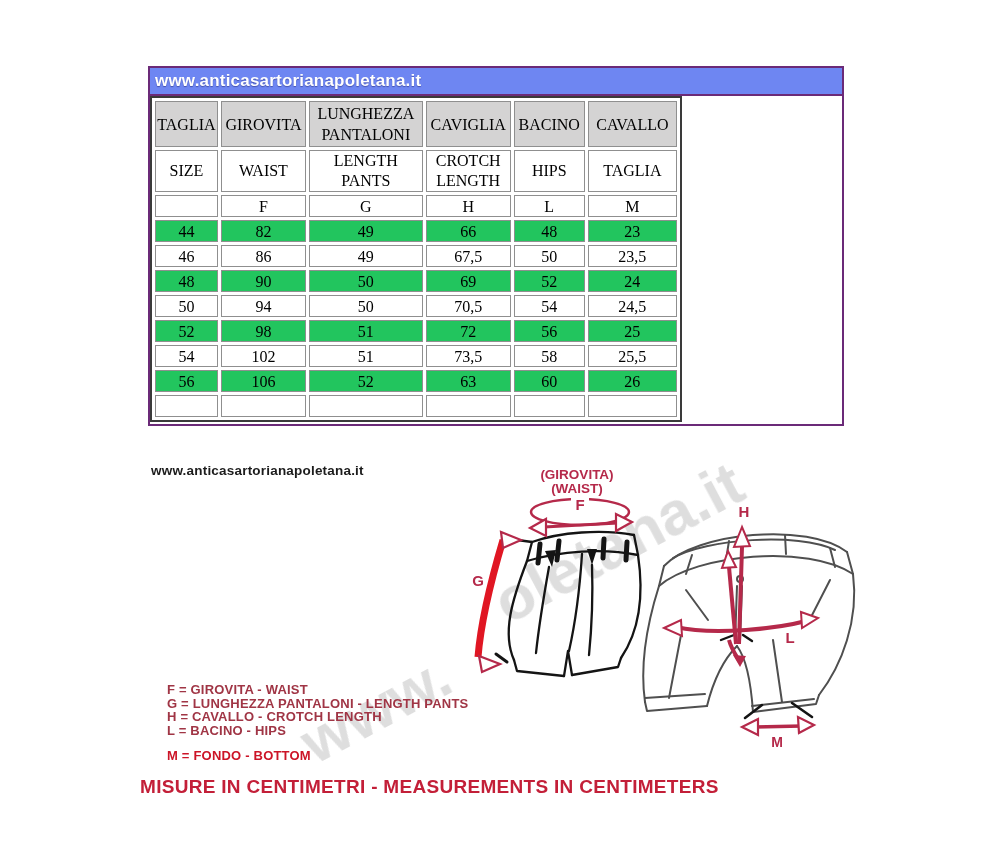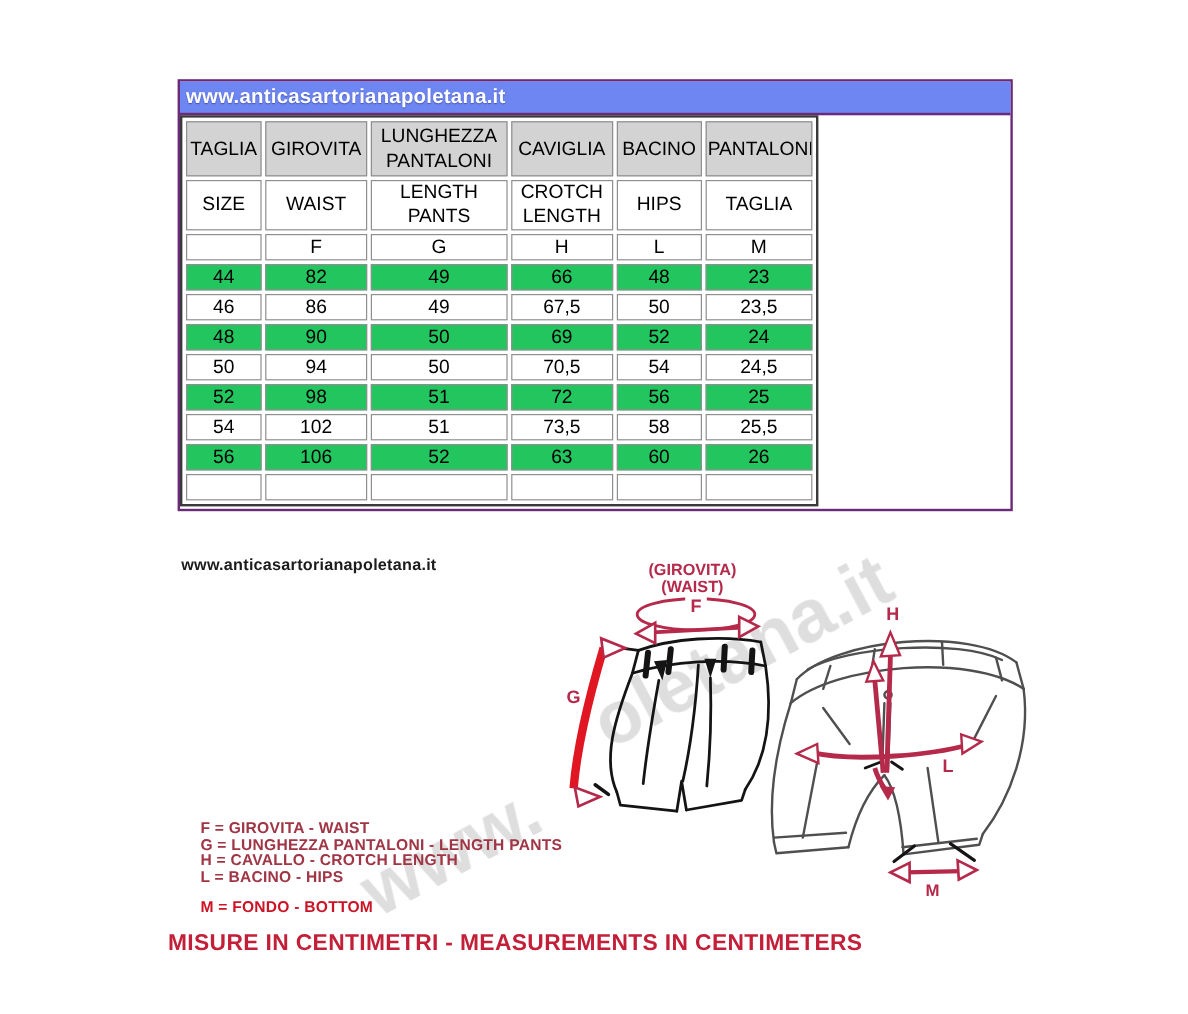--- a/index.html
+++ b/index.html
@@ -13,21 +13,21 @@
     border:2px solid #6b2a78;background:#fff;box-sizing:border-box;
   }
   .title-bar{
     height:26px;background:#6e86f2;border-bottom:2px solid #6b2a78;
     color:#fff;font-weight:bold;font-size:17px;line-height:26px;
     padding-left:5px;letter-spacing:0.2px;
     text-shadow:0 1px 1px rgba(20,20,90,.45);
   }
   table.size{
     border-collapse:separate;border-spacing:3px;background:#fff;
-    border:2px solid #3a3a3a;table-layout:fixed;width:532px;
+    border:2px solid #3a3a3a;table-layout:fixed;width:532px;font-family:Liberation Serif, serif;
   }
   table.size th, table.size td{
     border:1px solid #8f8f8f;text-align:center;vertical-align:middle;
     font-size:16px;font-weight:normal;padding:0 1px;background:#fff;
     height:20px;line-height:19px;overflow:hidden;
   }
   tr.hdr1 th{background:#d4d3d3;height:44px;line-height:21px;}
   tr.hdr2 td{height:38px;line-height:20px;}
   tr.g td{background:#22c55e;}
   
@@ -62,21 +62,21 @@
         <col style="width:70px">
         <col style="width:88px">
     </colgroup>
     <tbody>
       <tr class="hdr1">
         <th>TAGLIA</th>
         <th>GIROVITA</th>
         <th>LUNGHEZZA PANTALONI</th>
         <th>CAVIGLIA</th>
         <th>BACINO</th>
-        <th>PANTALONI</th>
+        <th>CAVALLO</th>
       </tr>
       <tr class="hdr2">
         <td>SIZE</td>
         <td>WAIST</td>
         <td>LENGTH PANTS</td>
         <td>CROTCH LENGTH</td>
         <td>HIPS</td>
         <td>TAGLIA</td>
       </tr>
       <tr>

